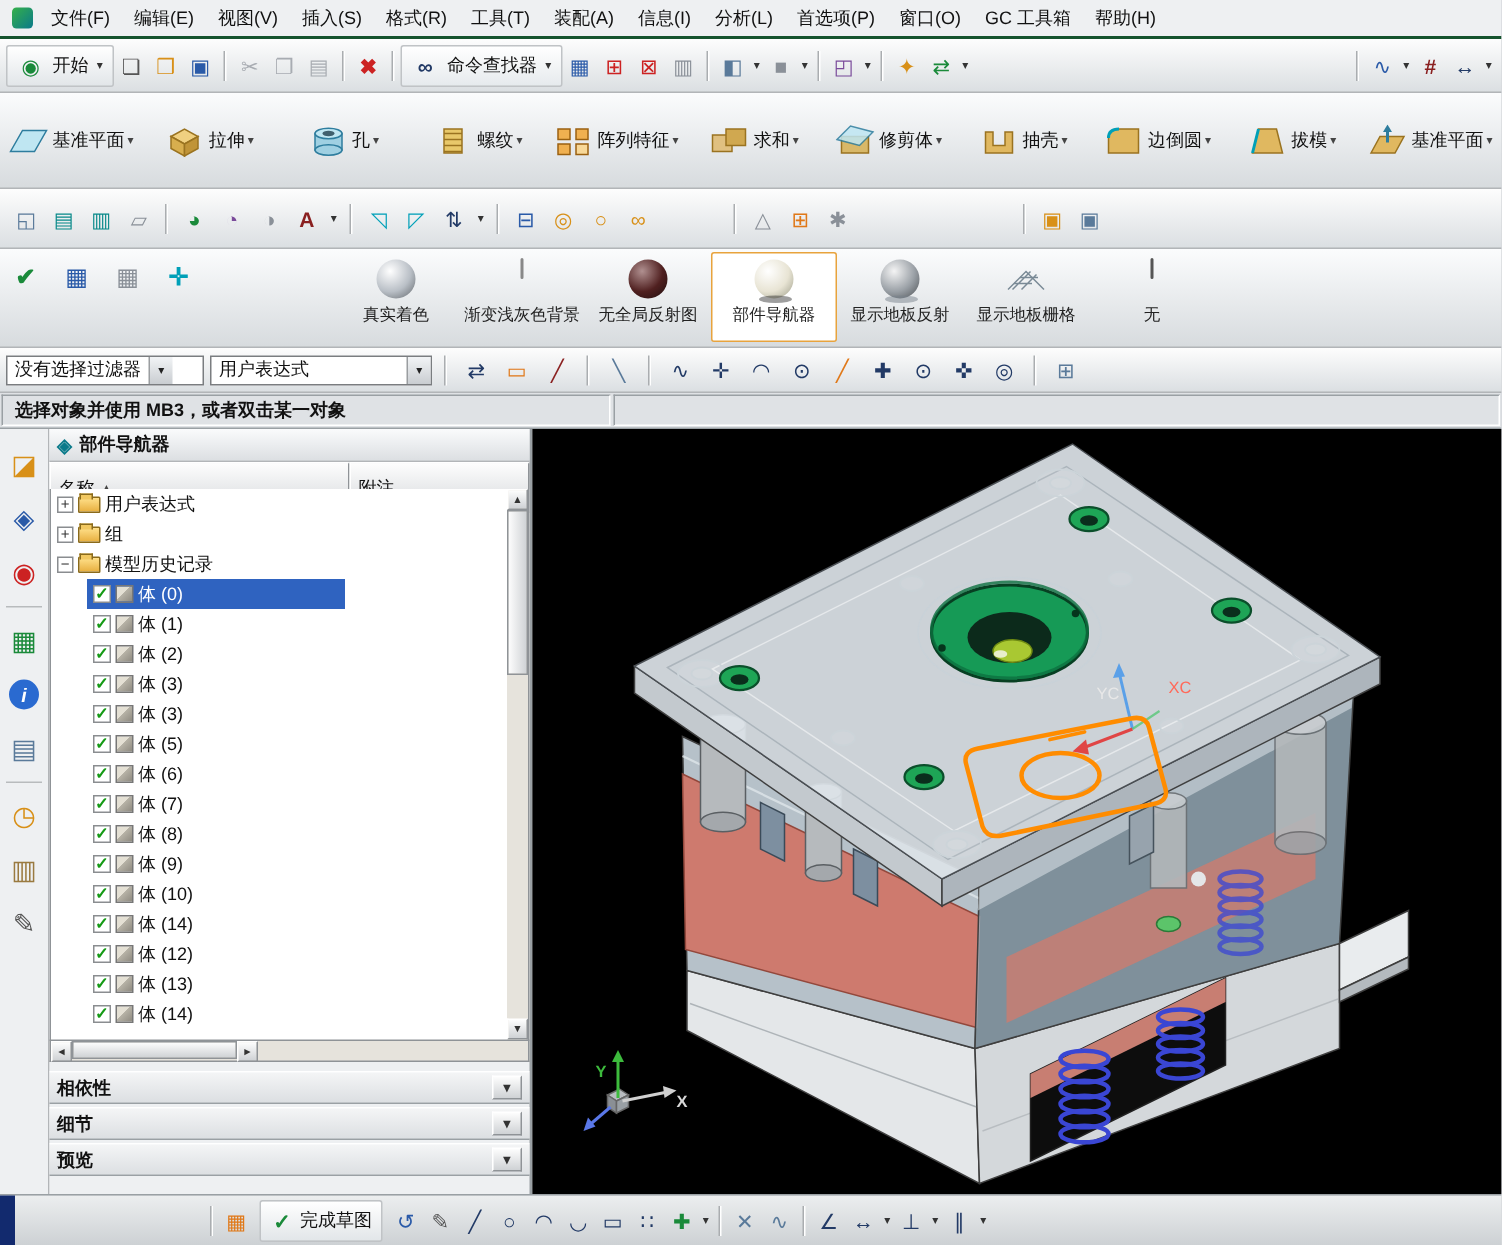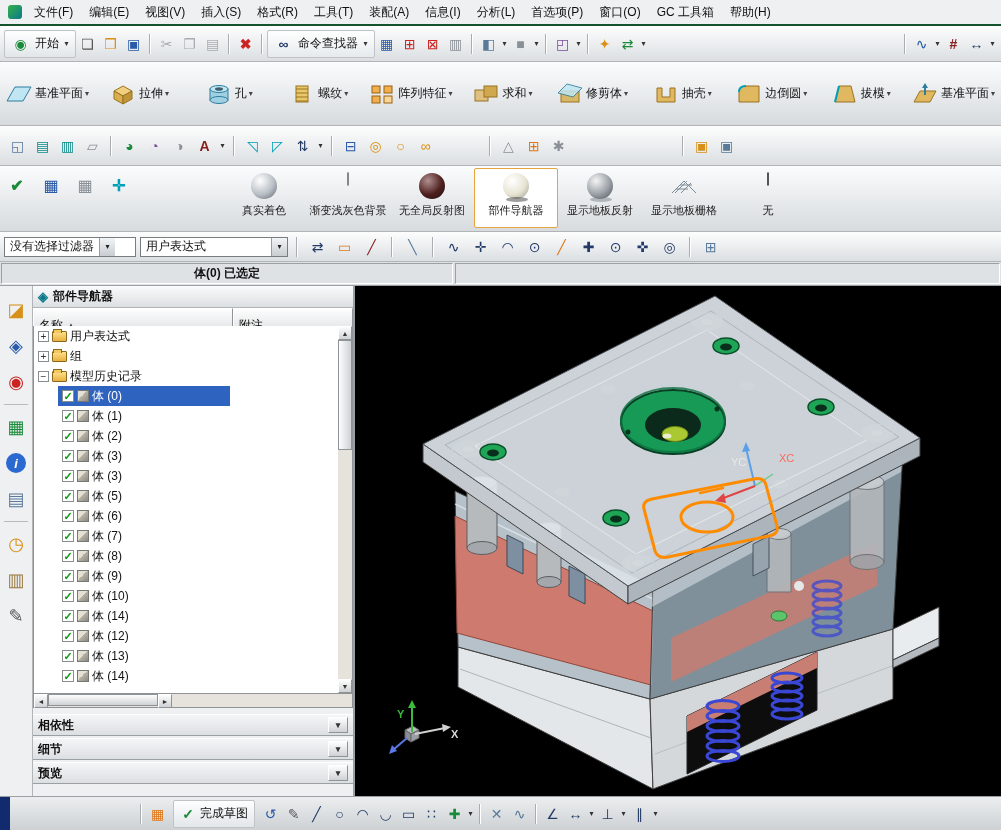--- a/index.html
+++ b/index.html
@@ -448,22 +448,22 @@
   <span class="tbi ic-orange">╱</span>
   <span class="tbi ic-navy">✚</span>
   <span class="tbi ic-navy">⊙</span>
   <span class="tbi ic-navy">✜</span>
   <span class="tbi ic-navy">◎</span>
   <span class="sep"></span>
   <span class="tbi ic-steel">⊞</span>
 </div>
 
 <div id="status-bar">
-  <div class="scell c2">
-      <span>体(0) 已选定</span>
+  <div class="scell c1">
+      <span>选择对象并使用 MB3，或者双击某一对象</span>
     </div>
   <div class="scell c3"></div>
 </div>
 
 <div id="main">
 
   <div id="strip">
     <span class="strip-icon ic-gold">◪</span>
     <span class="strip-icon ic-blue">◈</span>
     <span class="strip-icon ic-red">◉</span>

